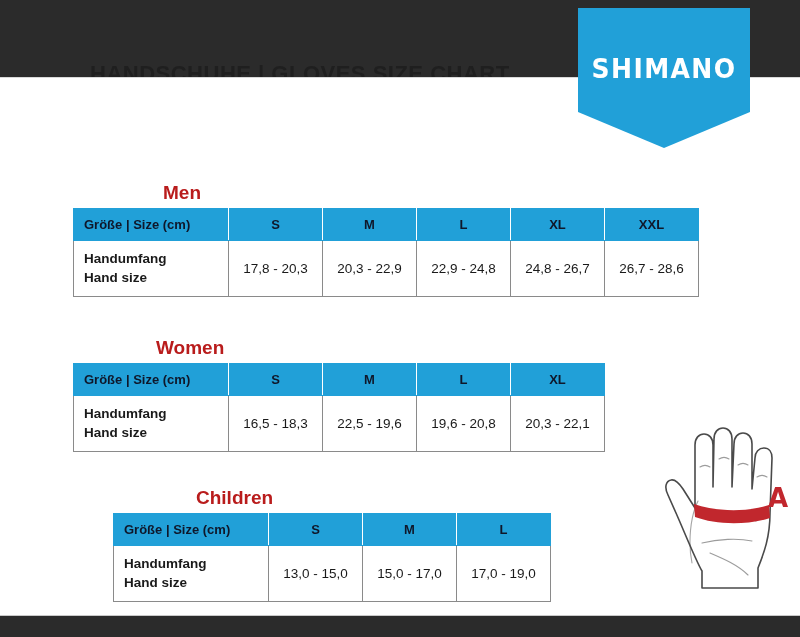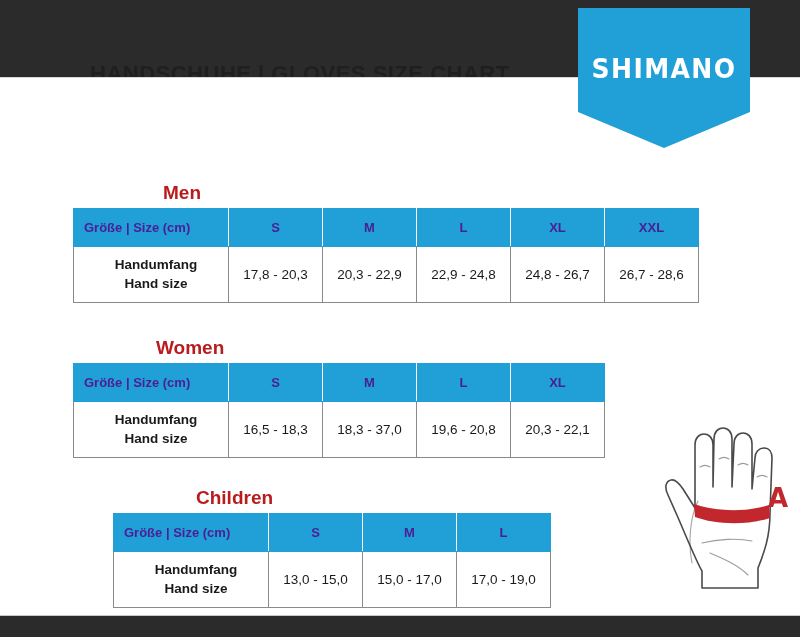--- a/index.html
+++ b/index.html
@@ -88,44 +88,44 @@
     border-collapse: collapse;
     table-layout: fixed;
   }
   table.size-table th,
   table.size-table td {
     border: 1px solid #8a8a8a;
     box-sizing: border-box;
   }
   table.size-table thead th {
     background: #21a0d8;
-    color: #4c1d95;
+    color: #0f172a;
     font-size: 13px;
     font-weight: bold;
-    height: 38px;
+    height: 24px;
     border-color: #21a0d8;
     border-right: 1px solid #ffffff;
     text-align: center;
-    padding: 0;
+    padding: 8px;
   }
   table.size-table thead th:last-child { border-right: 1px solid #21a0d8; }
   table.size-table thead th.label-col {
     text-align: left;
     padding-left: 10px;
   }
   table.size-table tbody td {
     height: 56px;
     font-size: 13.5px;
     color: #1a1a1a;
     text-align: center;
     padding: 0;
     background: #ffffff;
   }
   table.size-table tbody td.label-col {
-    text-align: center;
+    text-align: left;
     padding-left: 10px;
     font-weight: bold;
     line-height: 1.35;
   }
   .label-col-line { display: block; }
 
   
   #section-men      { left: 73px; top: 183px; }
   #section-women    { left: 73px; top: 338px; }
   #section-children { left: 73px; top: 488px; margin-left: 40px; }
@@ -222,21 +222,21 @@
         <th>XL</th>
       </tr>
     </thead>
     <tbody>
       <tr>
         <td class="label-col">
           <span class="label-col-line">Handumfang</span>
           <span class="label-col-line">Hand size</span>
         </td>
         <td>16,5 - 18,3</td>
-        <td>18,3 - 37,0</td>
+        <td>22,5 - 19,6</td>
         <td>19,6 - 20,8</td>
         <td>20,3 - 22,1</td>
       </tr>
     </tbody>
   </table>
 </div>
 
 <div class="section" id="section-children">
   <div class="section-title">Children</div>
   <table class="size-table">

